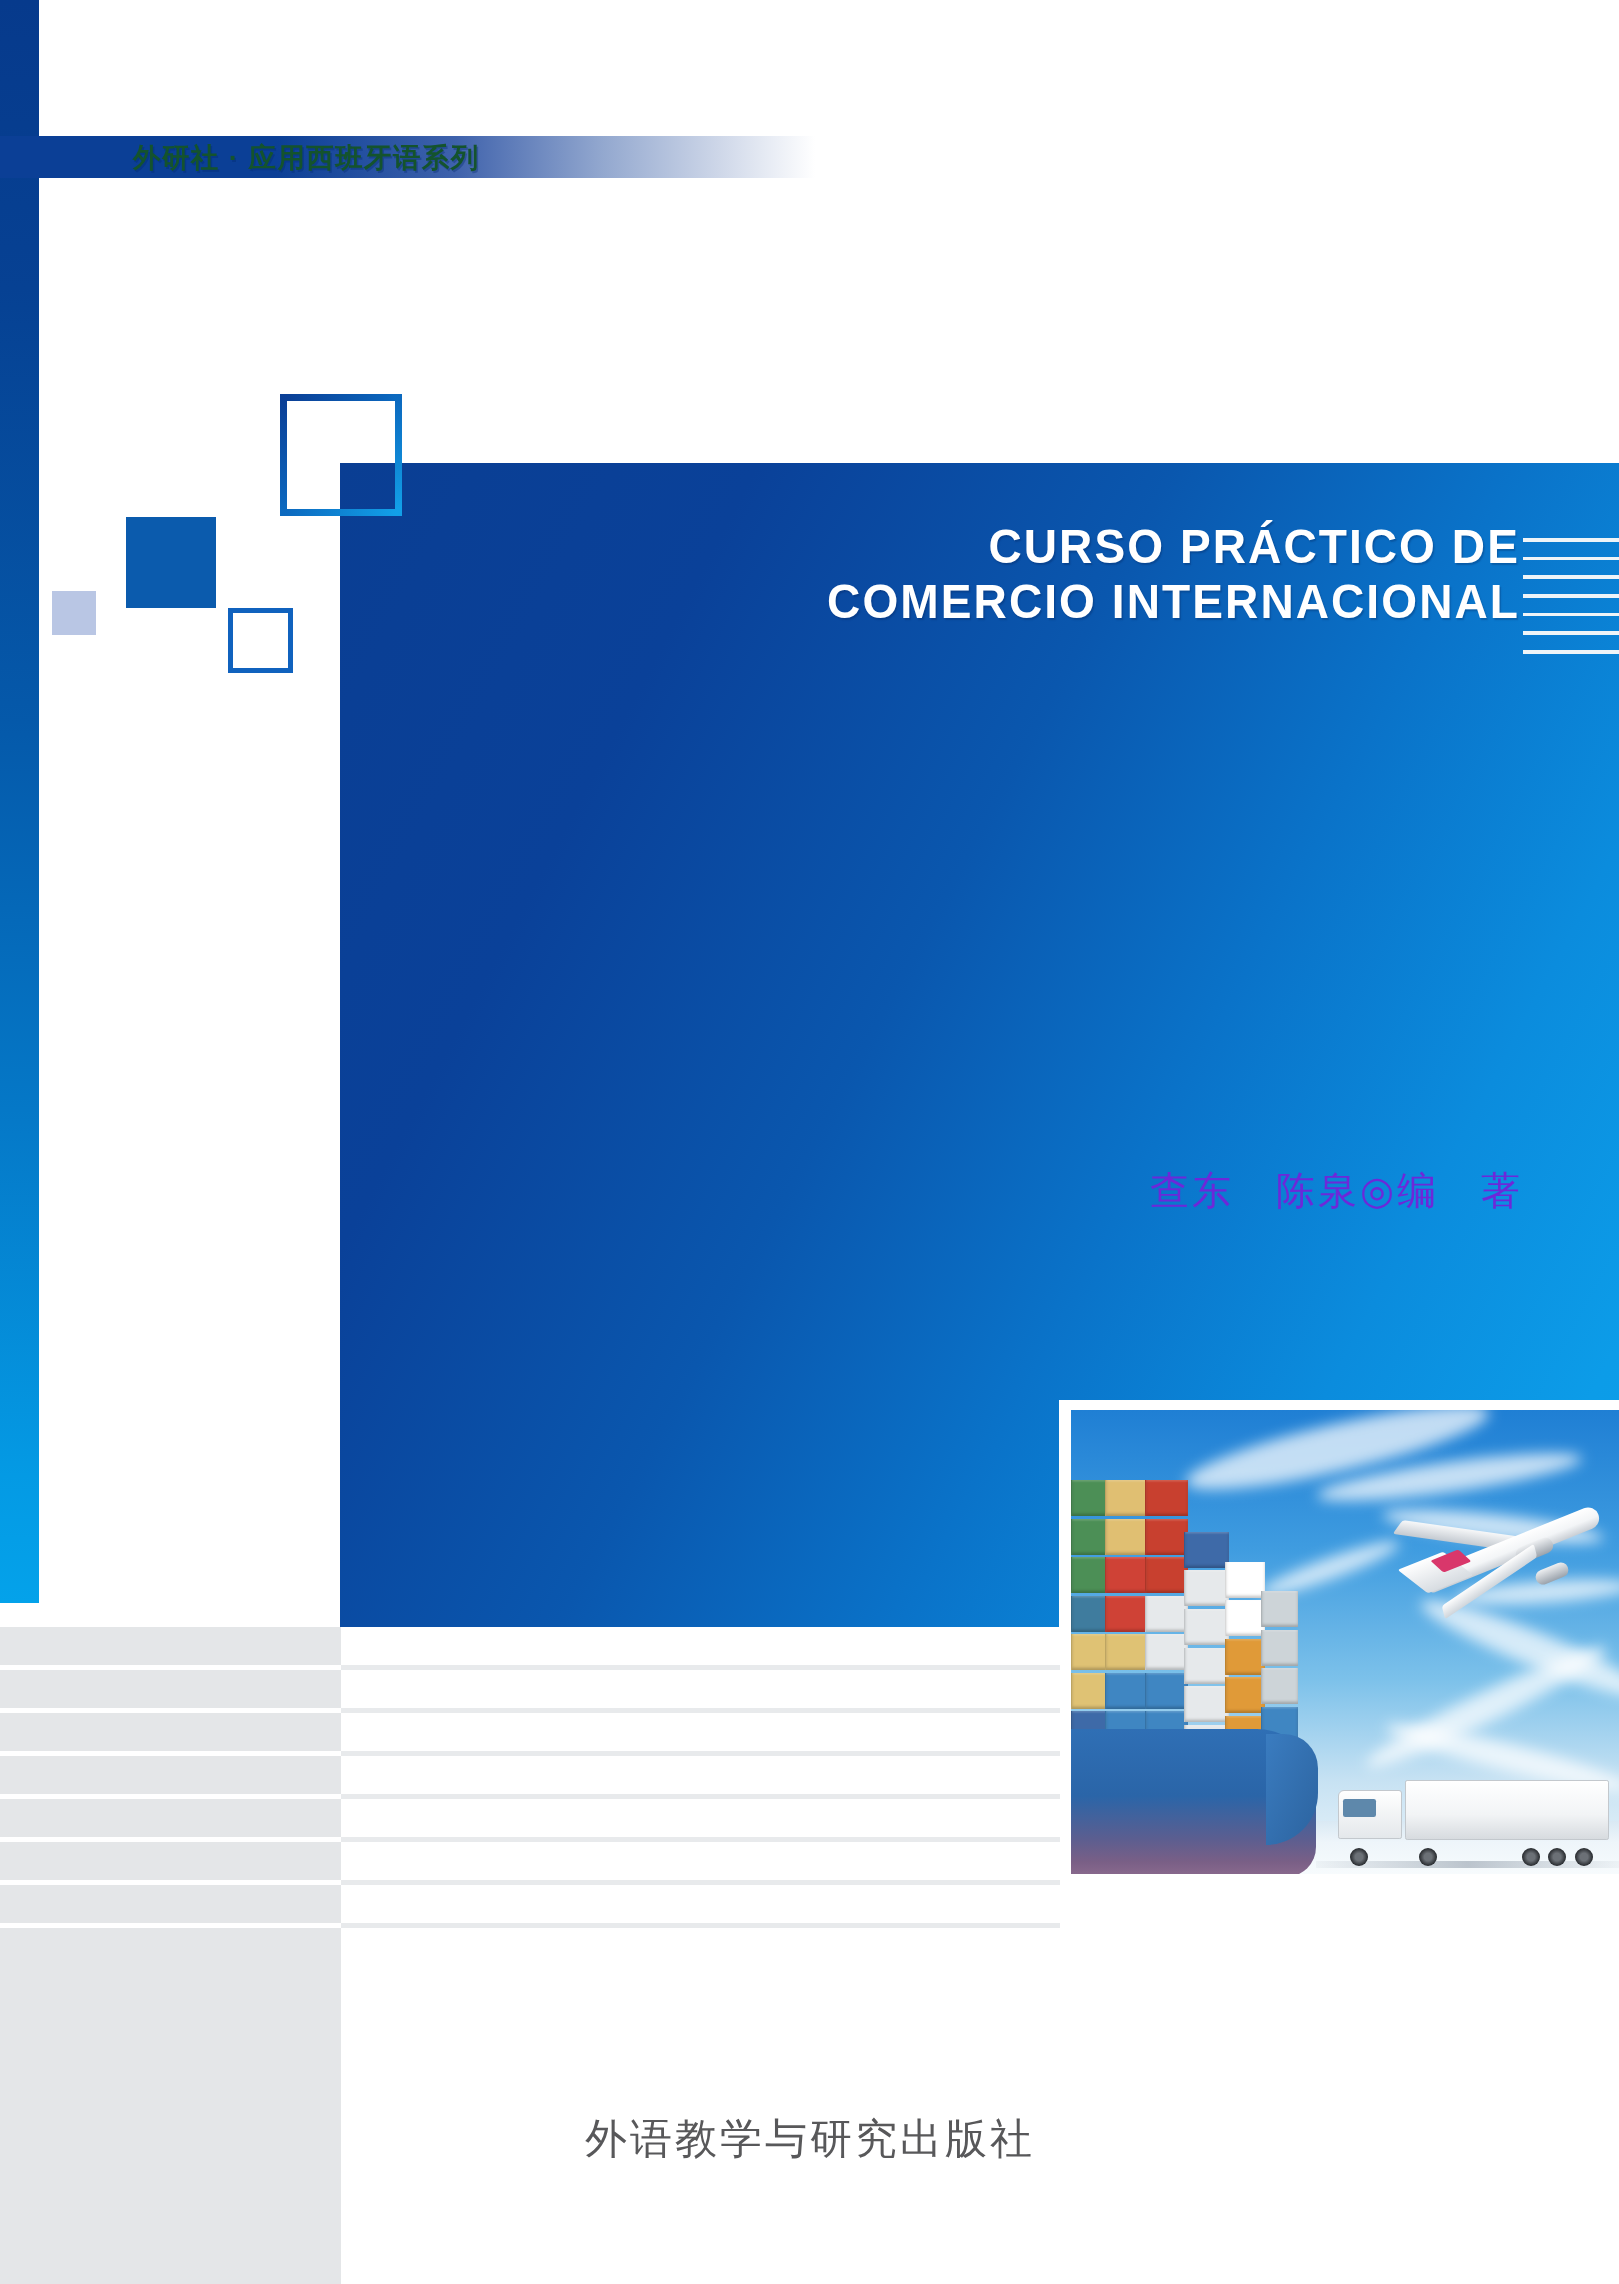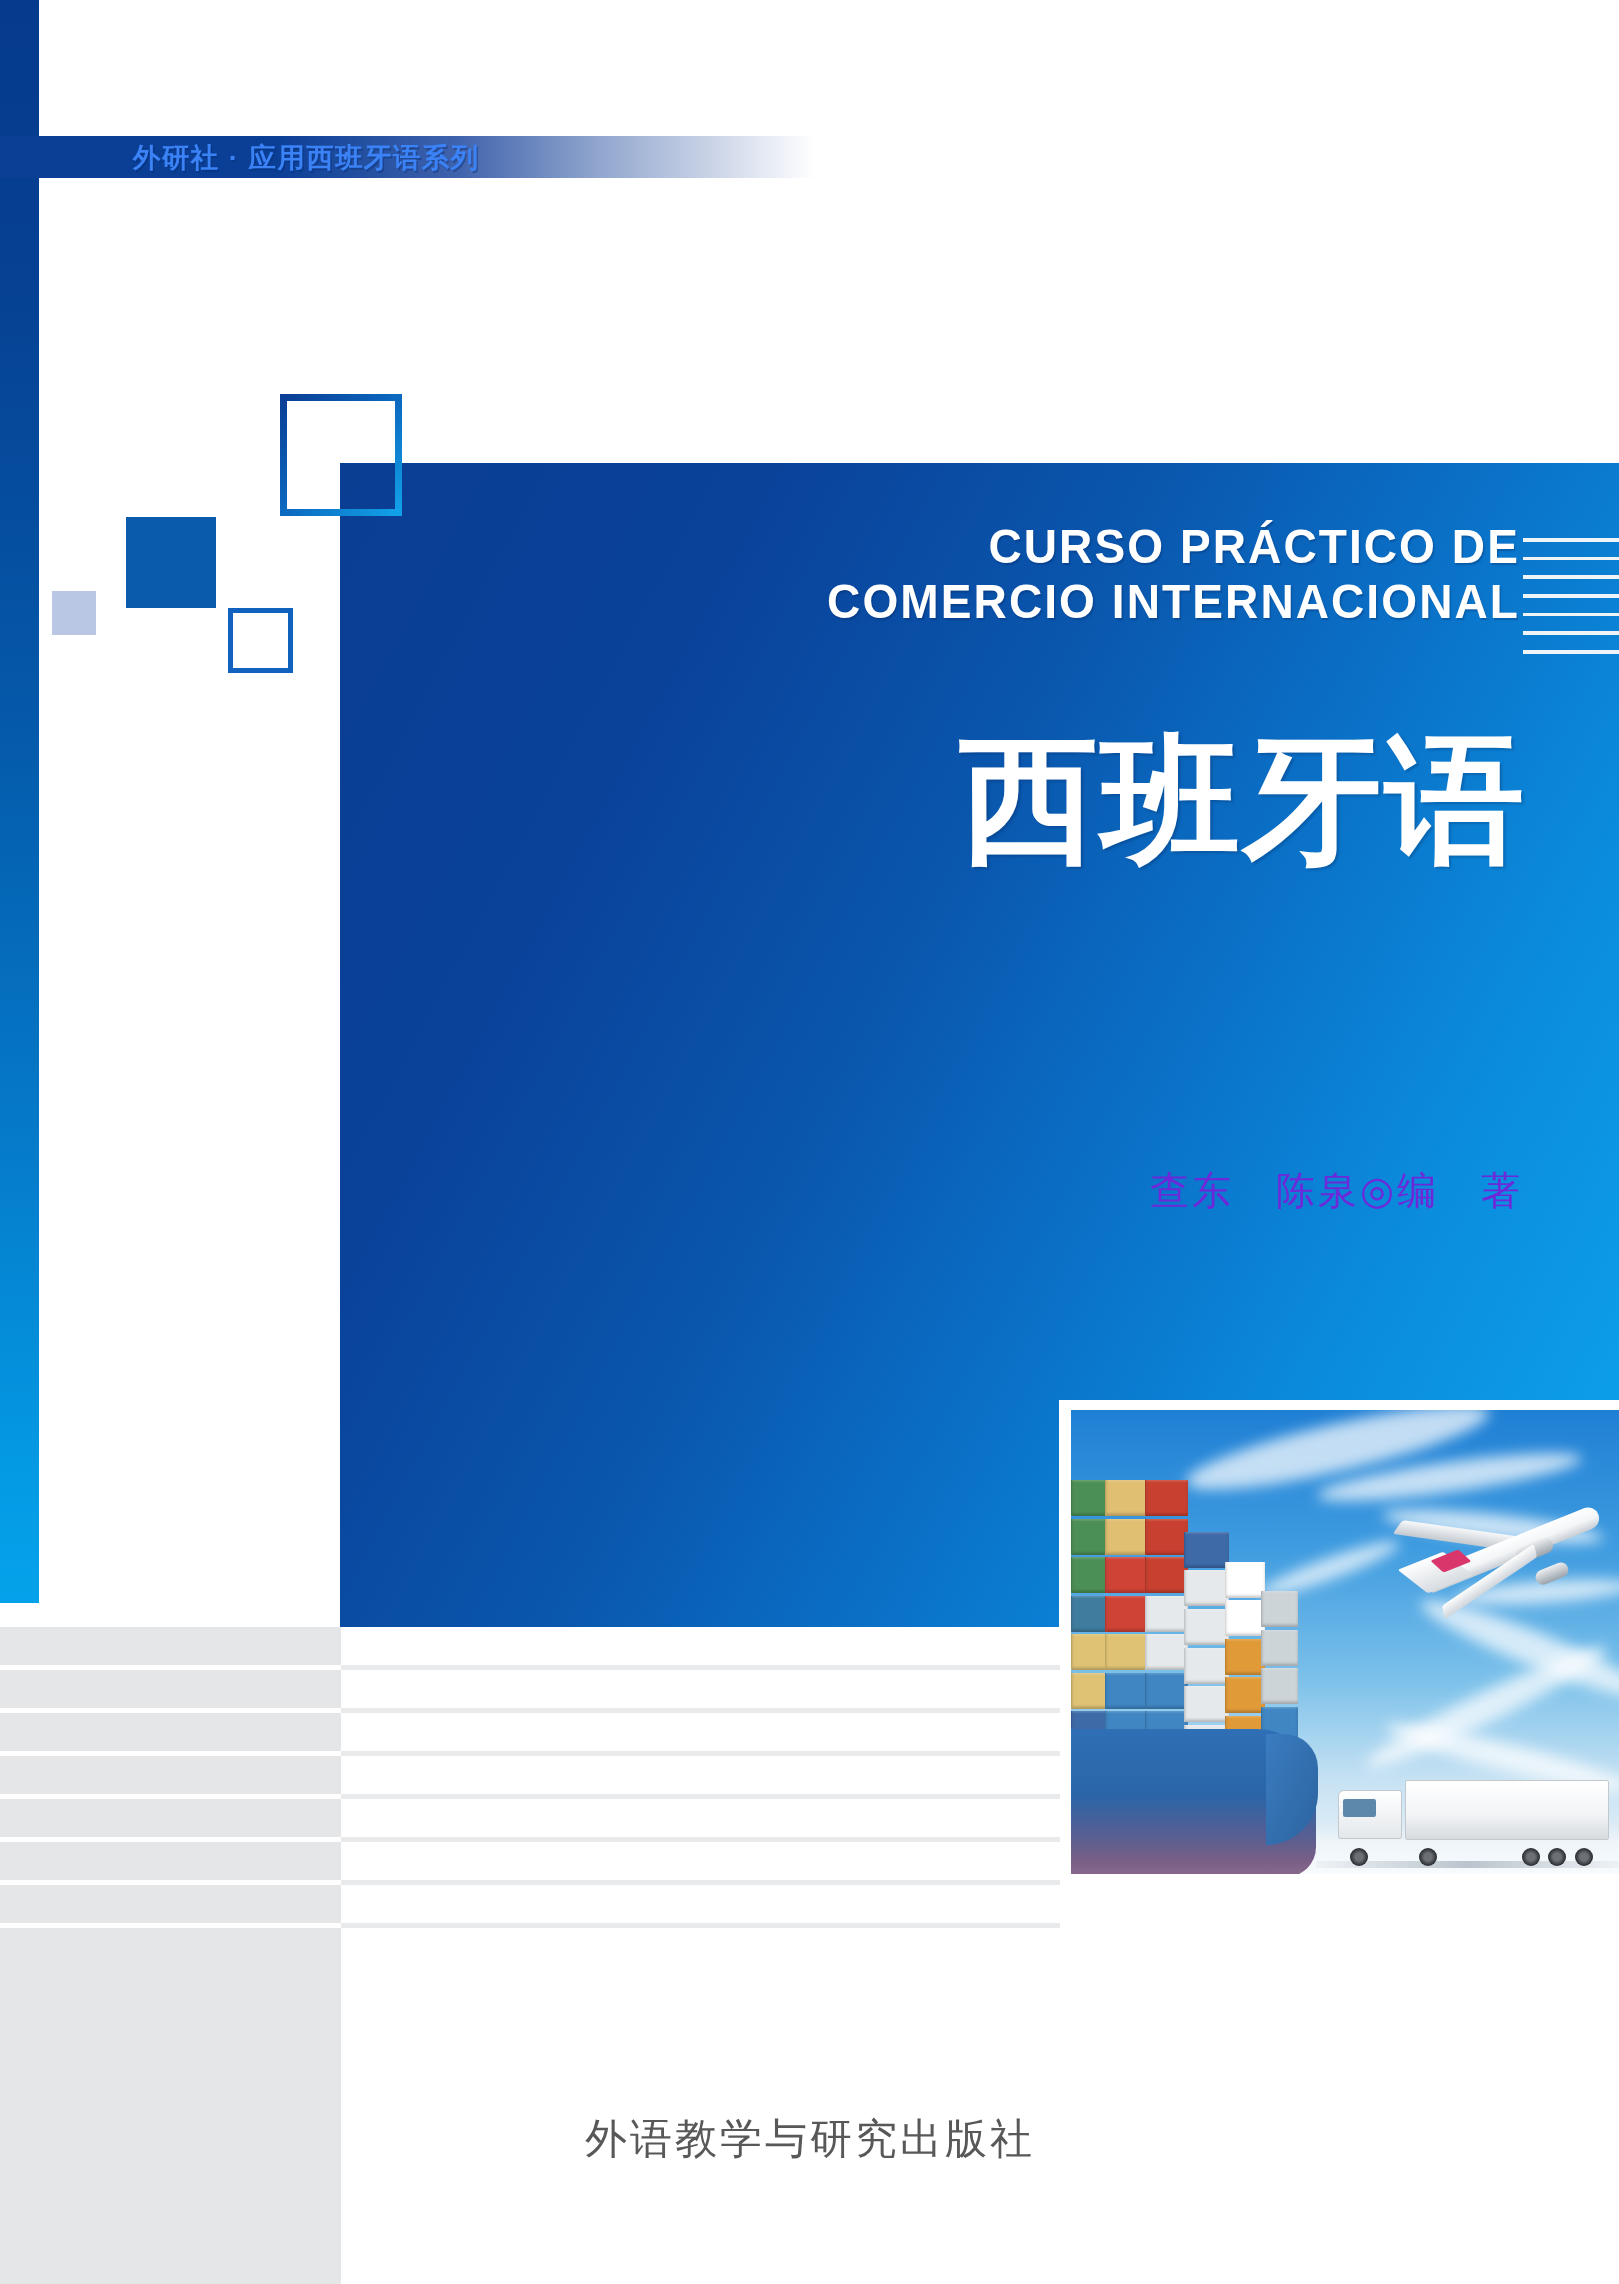--- a/index.html
+++ b/index.html
@@ -26,21 +26,21 @@
     position:absolute;
     left:0; top:136px;
     width:815px; height:42px;
     background:linear-gradient(to right,#0b3f96 0%,#0b3f96 34%,#3f62ac 56%,#93a8cf 74%,#cdd6e8 88%,#ffffff 100%);
   }
   .series-banner-text{
     position:absolute;
     left:133px; top:137px;
     height:42px;
     display:flex; align-items:center;
-    color:#3b82f6;
+    color:#14532d;
     font-size:27.4px;
     font-weight:bold;
     letter-spacing:1.5px;
     text-shadow:1.5px 1.5px 0 rgba(0,40,110,.35);
     white-space:nowrap;
   }
 
   
   .sq-outline-big{
     position:absolute;
@@ -296,21 +296,20 @@
     <i></i>
     <i></i>
   </div>
 
   <div class="es-title">
     <span>CURSO PRÁCTICO DE</span>
     <span>COMERCIO INTERNACIONAL</span>
   </div>
 
   <div class="cn-title">
-    <span>西班牙语</span>
   </div>
 
   <div class="authors">查东　陈泉◎编　著</div>
 
   <div class="photo-frame">
     <div class="photo">
 
       <div class="cloud c1"></div>
       <div class="cloud c2"></div>
       <div class="cloud c7"></div>

